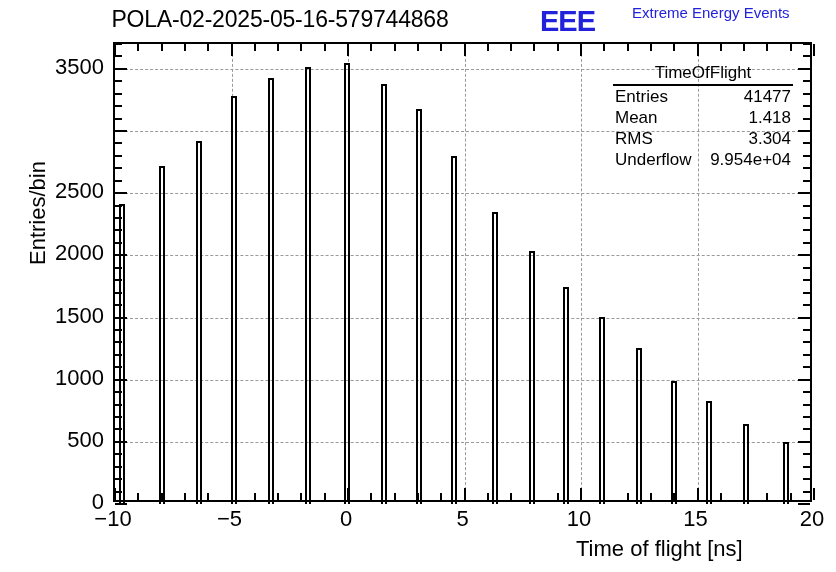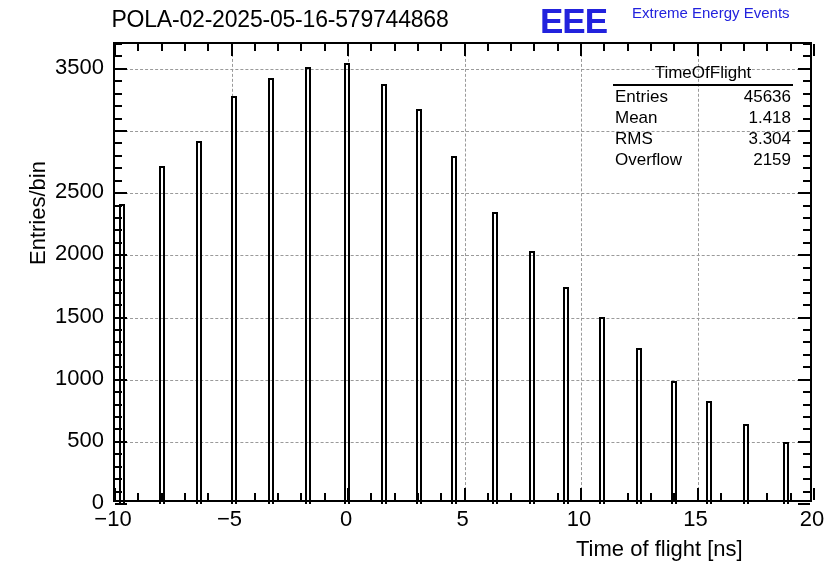--- a/index.html
+++ b/index.html
@@ -38,21 +38,21 @@
     position: absolute;
     left: 540px;
     top: 2px;
     width: 296px;
     height: 40px;
   }
   .logo-eee {
     position: absolute;
     left: 0px;
     top: 0px;
-    font-size: 35px;
+    font-size: 29px;
     font-weight: bold;
     letter-spacing: -1px;
     color: #2222dd;
     line-height: 38px;
     font-family: "Liberation Sans", sans-serif;
   }
   .logo-line1, .logo-line2 {
     position: absolute;
     left: 92px;
     font-size: 15px;
@@ -401,30 +401,30 @@
       <div class="xlabel" style="left: 466px;">10</div>
       <div class="xlabel" style="left: 582.5px;">15</div>
       <div class="xlabel" style="left: 699px;">20</div>
     </div>
 
   <div id="statsbox">
     <div class="stats-title">TimeOfFlight</div>
     <div id="stats-rows">
         <div class="stats-row">
           <span class="stats-key">Entries</span>
-          <span class="stats-val">45636</span>
+          <span class="stats-val">41477</span>
         </div>
         <div class="stats-row">
           <span class="stats-key">Mean</span>
           <span class="stats-val">1.418</span>
         </div>
         <div class="stats-row">
           <span class="stats-key">RMS</span>
           <span class="stats-val">3.304</span>
         </div>
         <div class="stats-row">
-          <span class="stats-key">Overflow</span>
-          <span class="stats-val">2159</span>
+          <span class="stats-key">Underflow</span>
+          <span class="stats-val">9.954e+04</span>
         </div>
       </div>
   </div>
 
 </div>
 
 </body></html>

